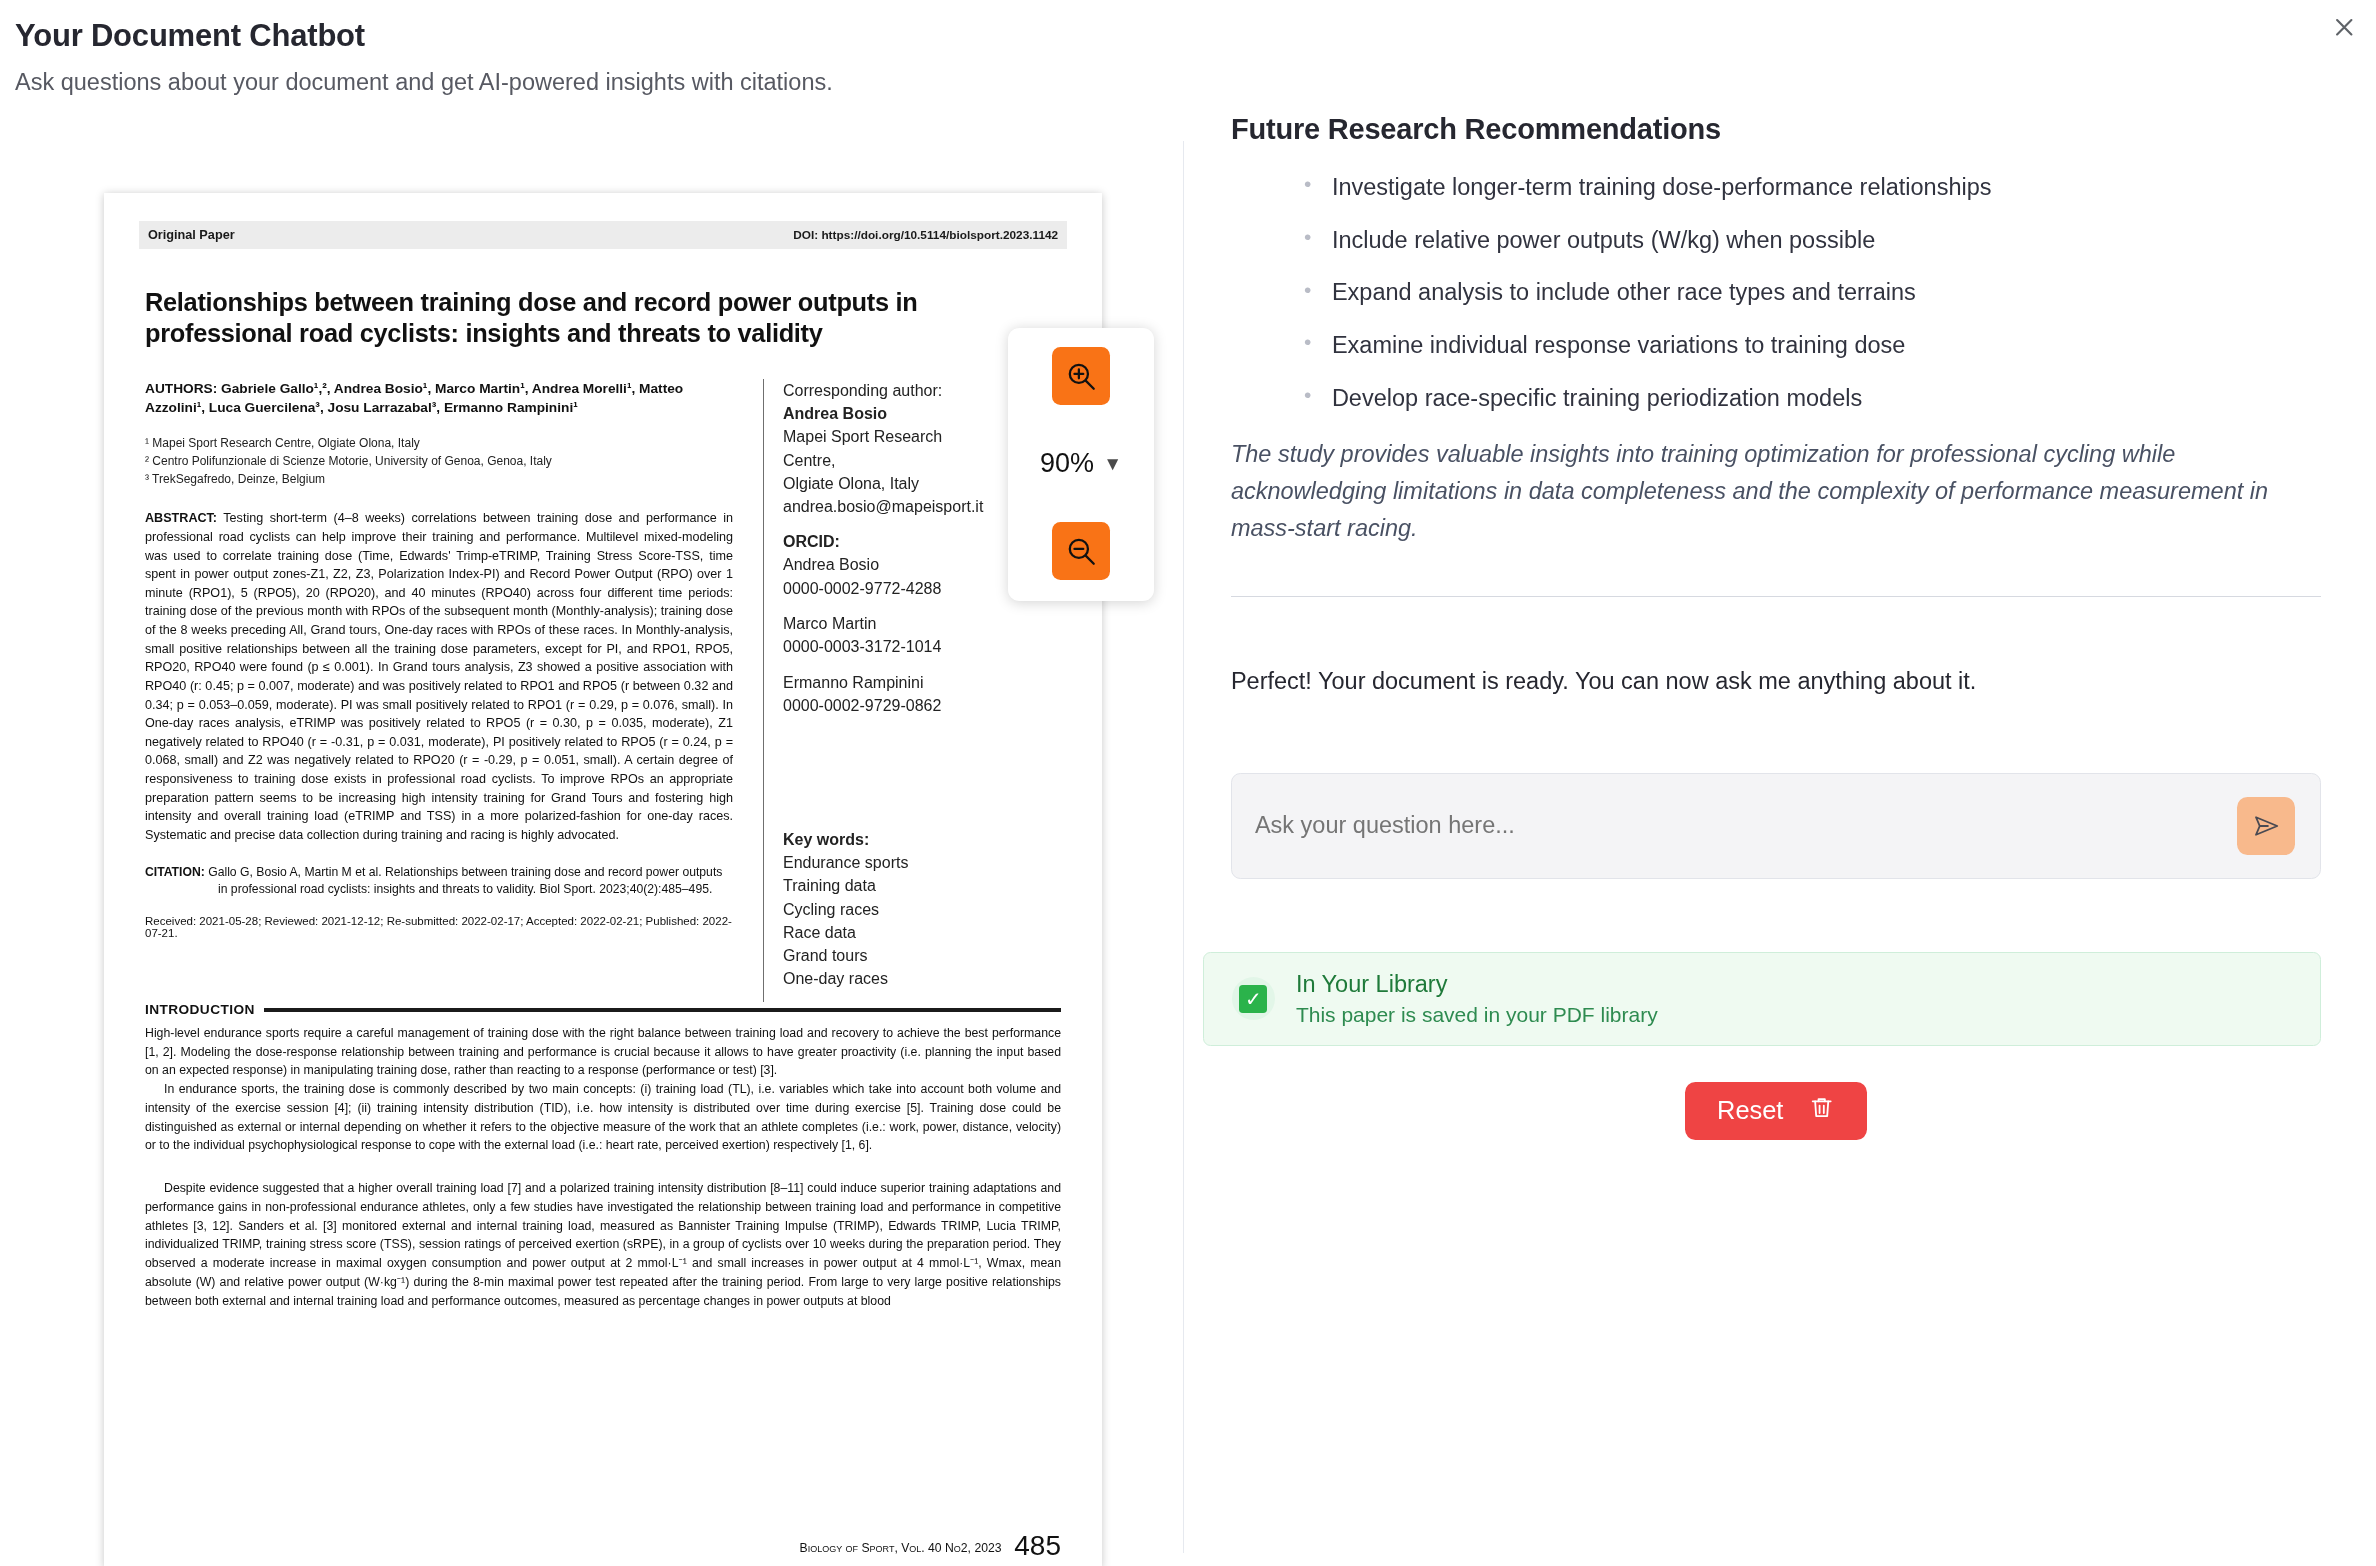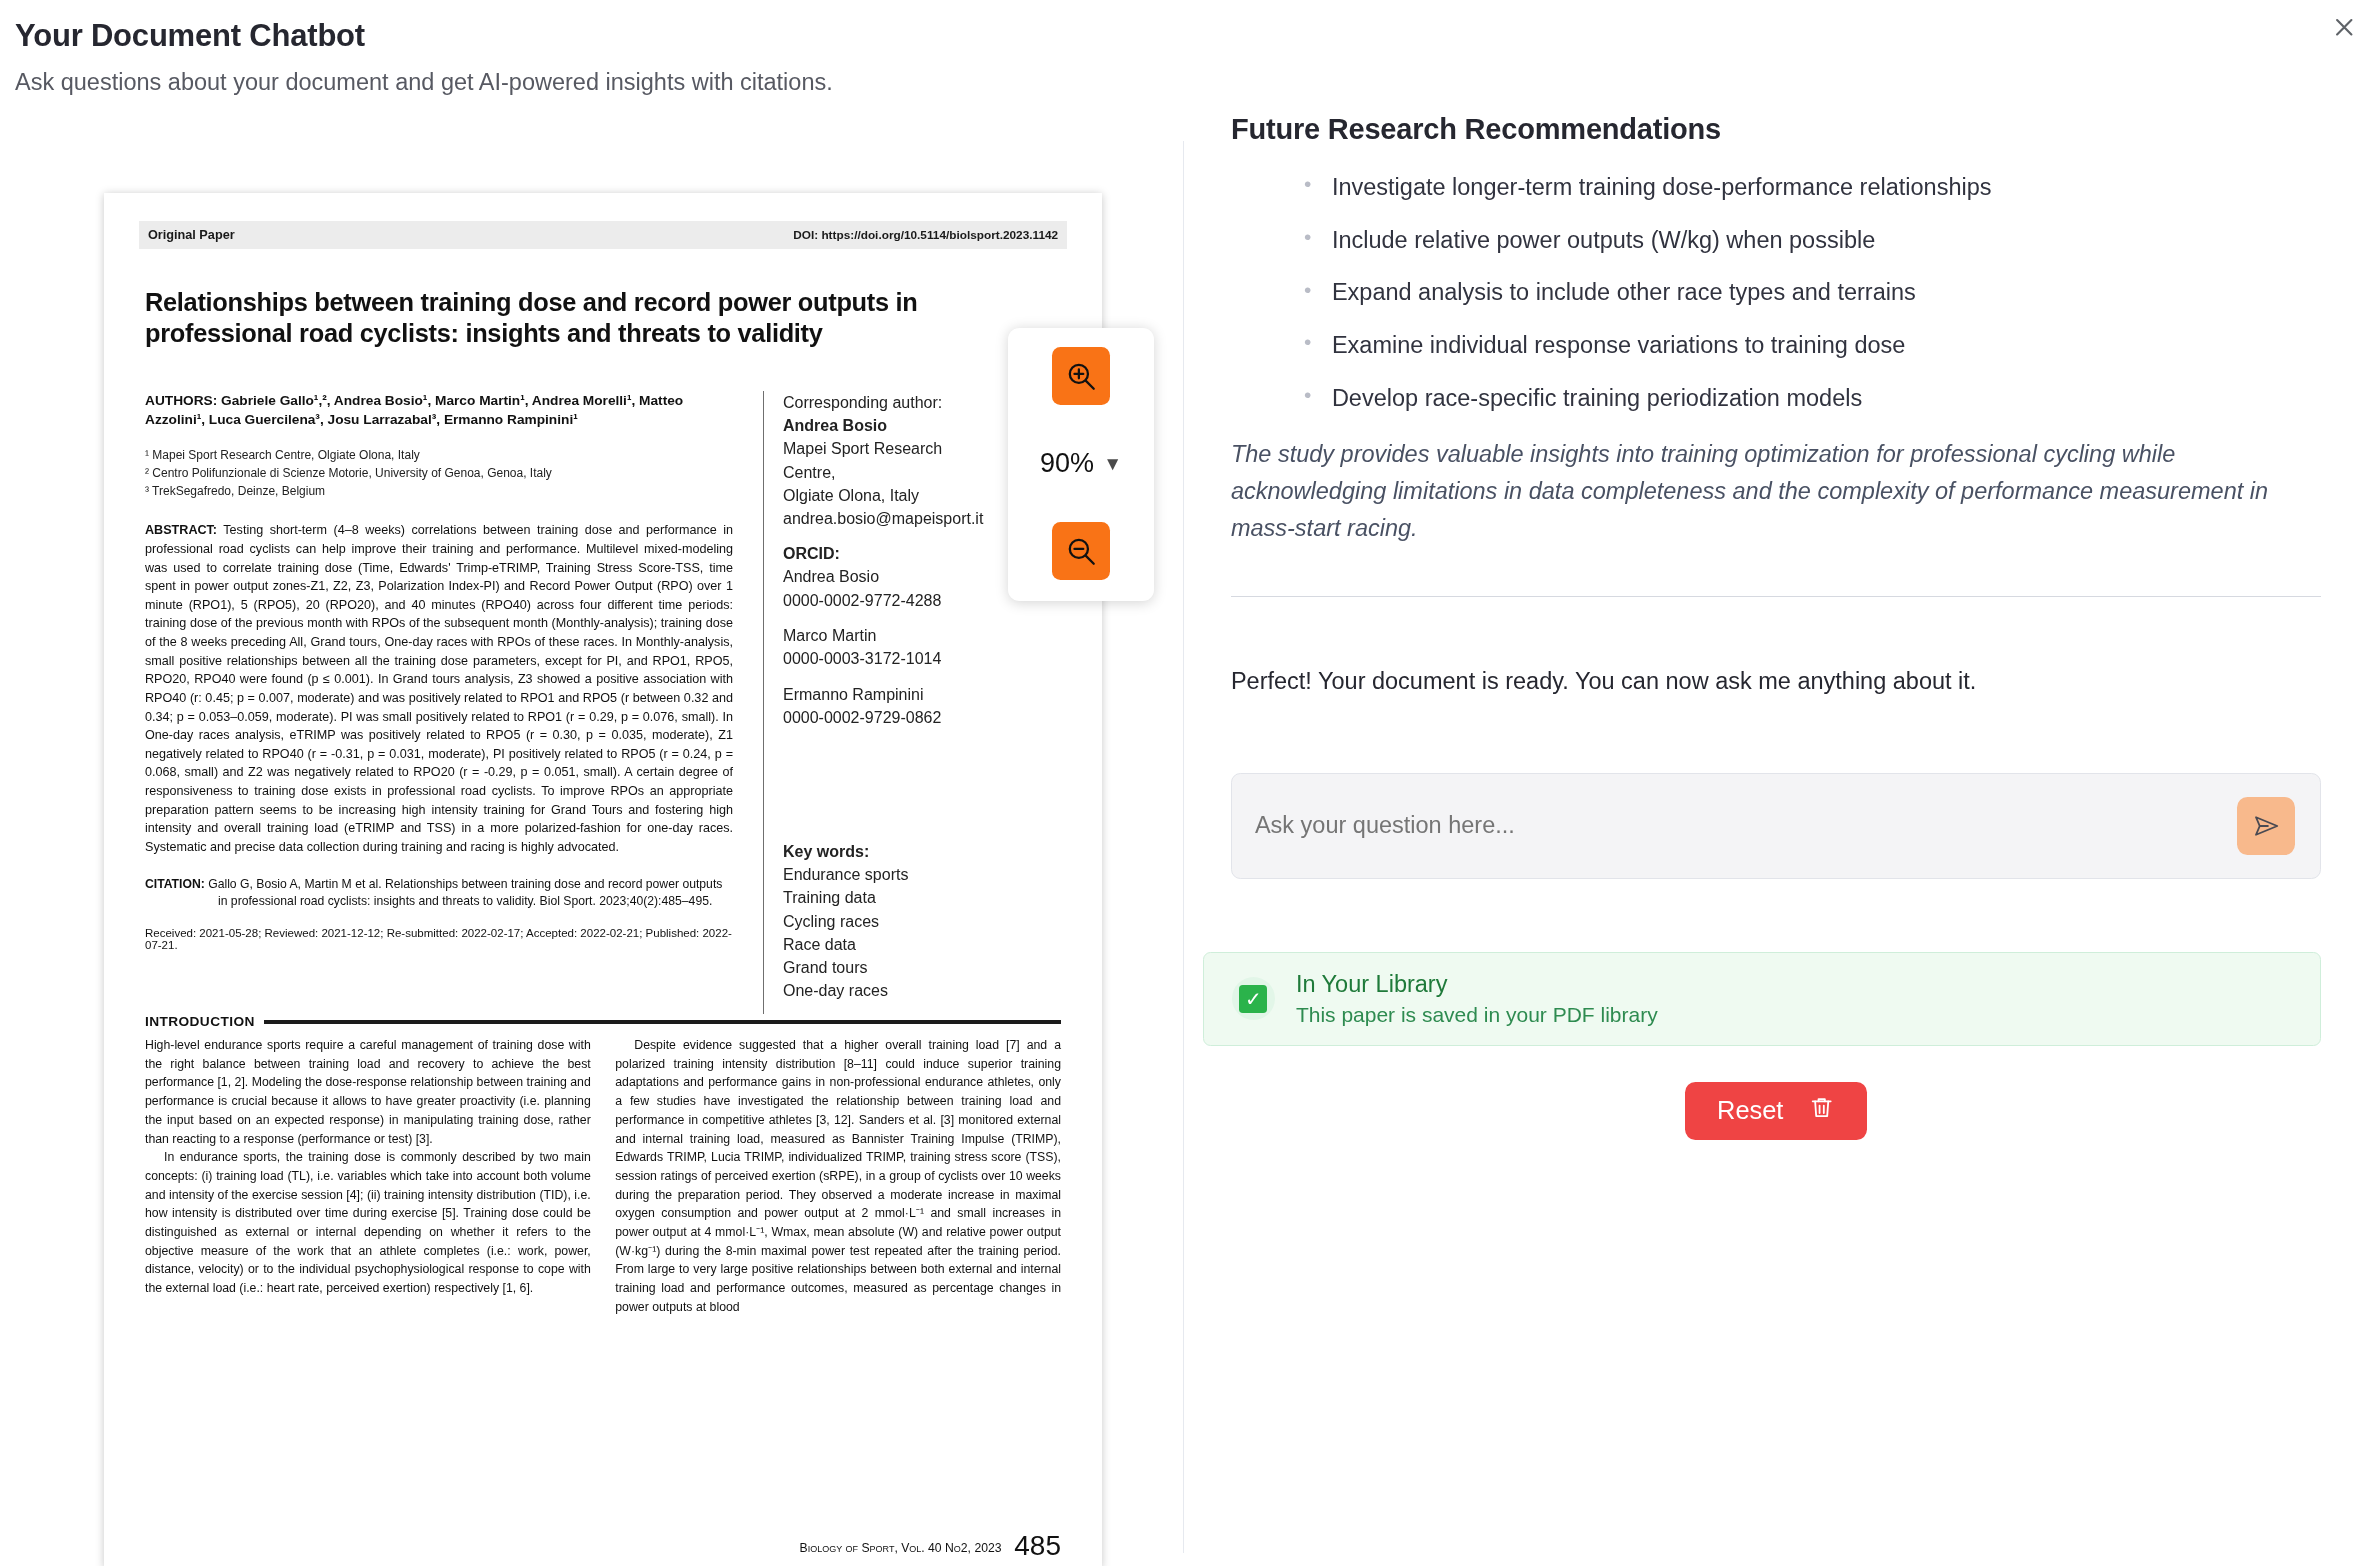--- a/index.html
+++ b/index.html
@@ -62,21 +62,21 @@
     font-size: 12.7px; font-weight: bold; color: #1a1a1a;
     margin: 0 -5.6px 0 -5.6px;
   }
   .pdf-topbar .doi { font-weight: bold; font-size: 11.8px; }
 
   .pdf-title {
     margin-top: 38px;
     font-size: 25.4px; font-weight: bold; line-height: 1.22;
     letter-spacing: -0.3px; color: #111;
   }
-  .pdf-body-cols { display: flex; margin-top: 42px; }
+  .pdf-body-cols { display: flex; margin-top: 30px; }
   .pdf-main { width: 603px; padding-right: 15px; }
   .pdf-side {
     width: 235px; padding-left: 19px; border-left: 0.9px solid #6f6f6f;
     margin-left: 15px; font-size: 16px; line-height: 1.45; color: #222;
   }
   .pdf-side b { font-weight: bold; }
   .pdf-side .blk { margin-bottom: 12.2px; }
 
   .pdf-authors {
     font-size: 13.7px; font-weight: bold; line-height: 1.4; color: #111;
@@ -99,21 +99,21 @@
   .pdf-received { margin-top: 16px; font-size: 11.5px; color: #111; }
 
   .pdf-introduction { }
   .intro-head {
     display: flex; align-items: center; gap: 9.4px;
     font-size: 13.7px; font-weight: bold; letter-spacing: 0.4px; color: #111;
   }
   .intro-head .rule { flex: 1; height: 4.7px; background: #1b1b1b; }
   .intro-cols {
     display: flex; gap: 24.5px; margin-top: 6.6px;
-    font-size: 12.3px; line-height: 1.52; text-align: justify; color: #111;
+    font-size: 12.3px; line-height: 1.52; text-align: justify; color: #111; flex-direction: column;
   }
   .intro-cols > div { flex: 1; }
   .intro-cols p + p { text-indent: 19px; }
 
   .pdf-footer {
     position: absolute; bottom: 5.6px; left: 0; width: 100%;
     text-align: right; padding-right: 41px;
     font-size: 12.2px; color: #111; font-variant: small-caps;
   }
   .pdf-footer .pg { font-size: 28px; margin-left: 9.4px; vertical-align: -2.8px; }

